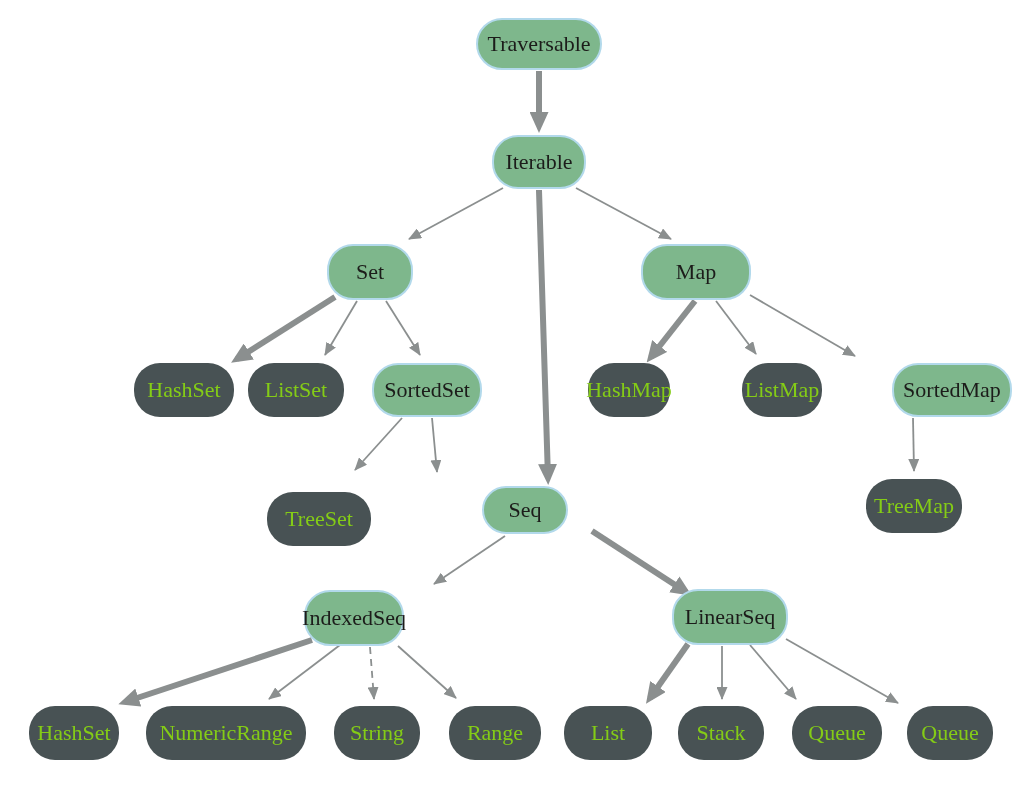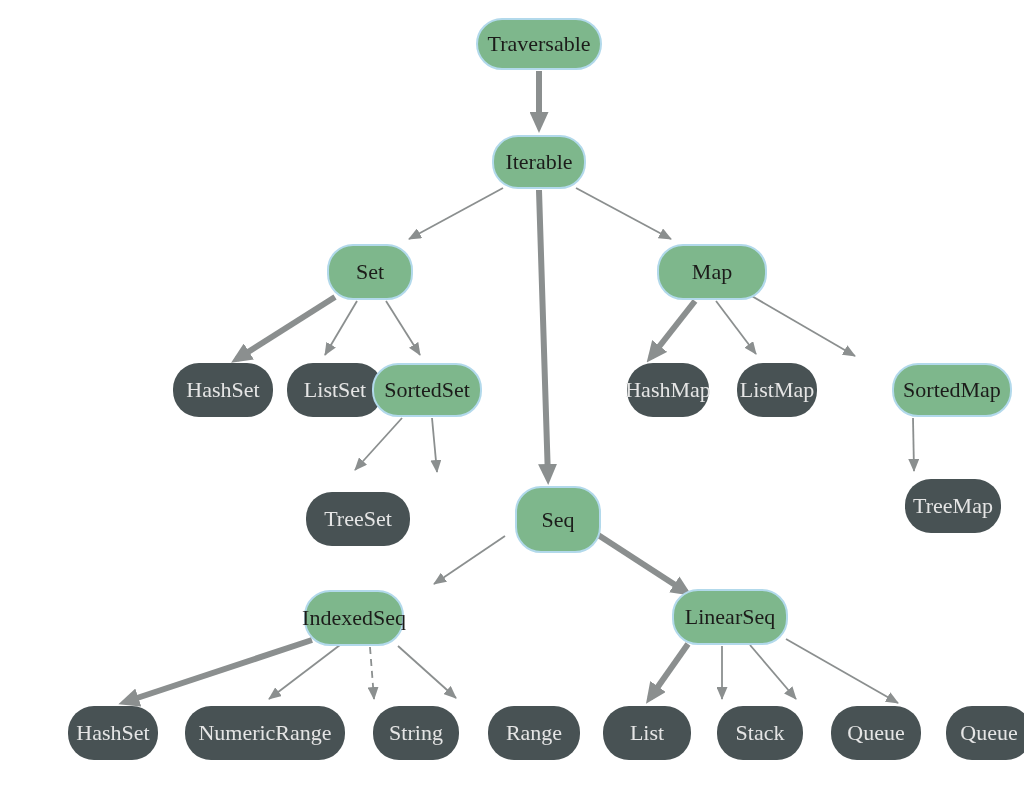--- a/index.html
+++ b/index.html
@@ -23,22 +23,21 @@
     white-space:nowrap;
     line-height:1;
   }
   .trait {
     background:#7eb78c;
     border:2.5px solid #b2d9eb;
     color:#1c1c1a;
   }
   .class {
     background:#485254;
-    color:#e5e5e5;
-    margin-left:39px;
+    color:#84cc16;
   }
   .e-thin  { stroke:#8b8f8f; stroke-width:1.8; fill:none; }
   .e-thick { stroke:#8b8f8f; stroke-width:6;   fill:none; }
   .e-dash  { stroke:#8b8f8f; stroke-width:1.8; stroke-dasharray:7 5; fill:none; }
 </style>
 </head>
 <body>
 
 <div id="canvas">
 
@@ -73,29 +72,29 @@
     <line x1="398" y1="646" x2="456" y2="698" class="e-thin" marker-end="url(#ah-thin)"></line>
     <line x1="688" y1="644" x2="650" y2="698" class="e-thick" marker-end="url(#ah-thick)"></line>
     <line x1="722" y1="646" x2="722" y2="699" class="e-thin" marker-end="url(#ah-thin)"></line>
     <line x1="750" y1="645" x2="796" y2="699" class="e-thin" marker-end="url(#ah-thin)"></line>
     <line x1="786" y1="639" x2="898" y2="703" class="e-thin" marker-end="url(#ah-thin)"></line>
   </svg>
 
   <div class="node trait" style="left:476px;top:18px;width:126px;height:52px">Traversable</div>
   <div class="node trait" style="left:492px;top:135px;width:94px;height:54px">Iterable</div>
   <div class="node trait" style="left:327px;top:244px;width:86px;height:56px">Set</div>
-  <div class="node trait" style="left:657px;top:244px;width:110px;height:56px">Map</div>
+  <div class="node trait" style="left:641px;top:244px;width:110px;height:56px">Map</div>
   <div class="node class" style="left:134px;top:363px;width:100px;height:54px">HashSet</div>
   <div class="node class" style="left:248px;top:363px;width:96px;height:54px">ListSet</div>
   <div class="node trait" style="left:372px;top:363px;width:110px;height:54px">SortedSet</div>
   <div class="node class" style="left:588px;top:363px;width:82px;height:54px">HashMap</div>
-  <div class="node class" style="left:698px;top:363px;width:80px;height:54px">ListMap</div>
+  <div class="node class" style="left:742px;top:363px;width:80px;height:54px">ListMap</div>
   <div class="node trait" style="left:892px;top:363px;width:120px;height:54px">SortedMap</div>
   <div class="node class" style="left:267px;top:492px;width:104px;height:54px">TreeSet</div>
-  <div class="node trait" style="left:515px;top:486px;width:86px;height:67px">Seq</div>
+  <div class="node trait" style="left:482px;top:486px;width:86px;height:48px">Seq</div>
   <div class="node class" style="left:866px;top:479px;width:96px;height:54px">TreeMap</div>
   <div class="node trait" style="left:304px;top:590px;width:100px;height:56px">IndexedSeq</div>
   <div class="node trait" style="left:672px;top:589px;width:116px;height:56px">LinearSeq</div>
   <div class="node class" style="left:29px;top:706px;width:90px;height:54px">HashSet</div>
   <div class="node class" style="left:146px;top:706px;width:160px;height:54px">NumericRange</div>
   <div class="node class" style="left:334px;top:706px;width:86px;height:54px">String</div>
   <div class="node class" style="left:449px;top:706px;width:92px;height:54px">Range</div>
   <div class="node class" style="left:564px;top:706px;width:88px;height:54px">List</div>
   <div class="node class" style="left:678px;top:706px;width:86px;height:54px">Stack</div>
   <div class="node class" style="left:792px;top:706px;width:90px;height:54px">Queue</div>

